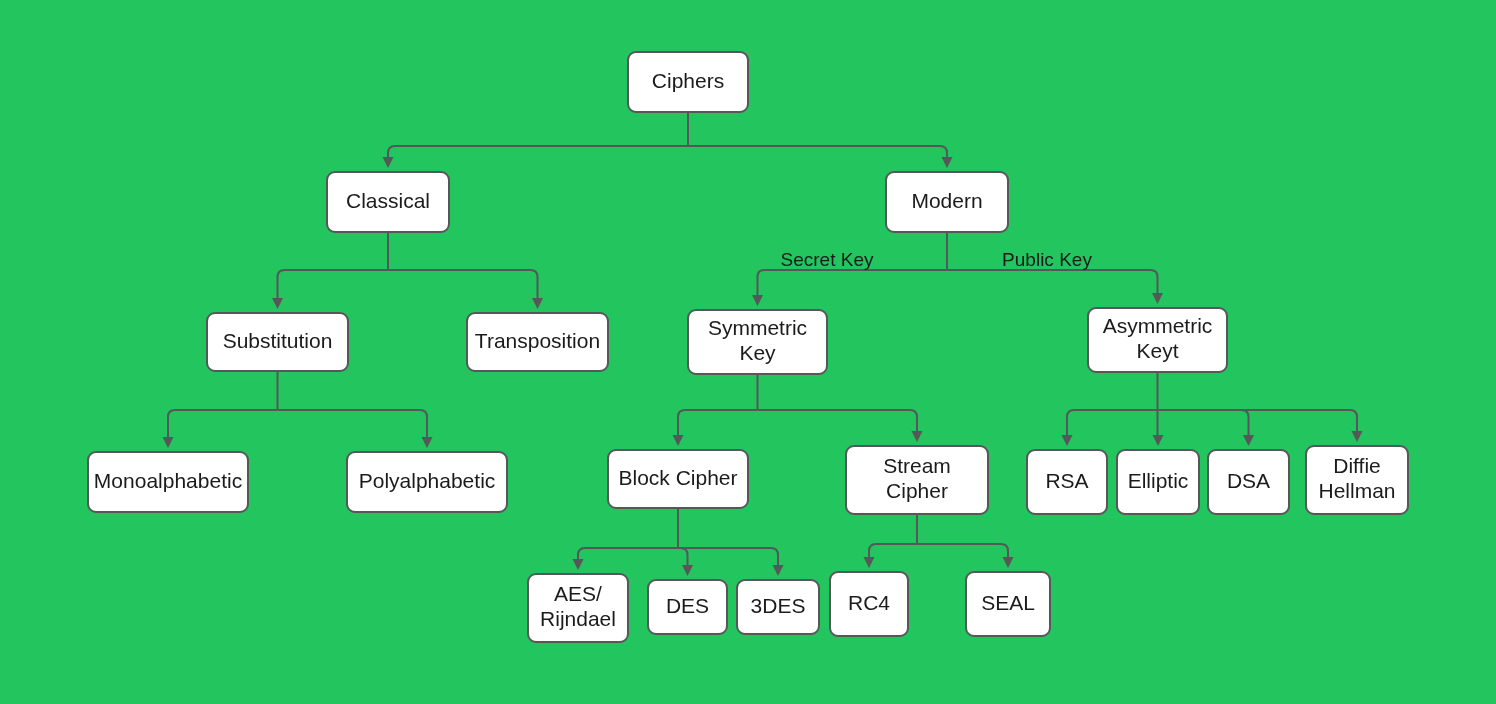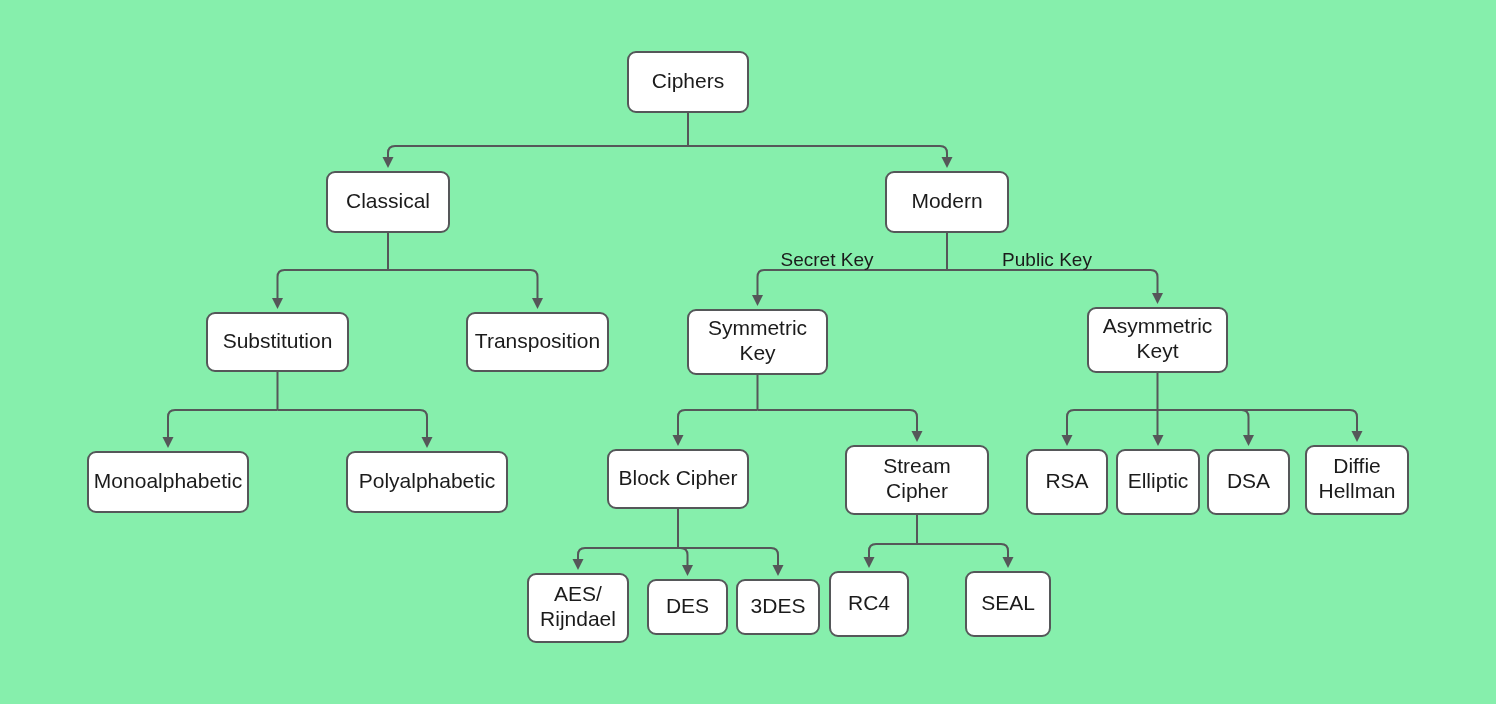--- a/index.html
+++ b/index.html
@@ -4,21 +4,21 @@
 <style>
   html, body {
     margin: 0;
     padding: 0;
     background: #ffffff;
   }
   #diagram-root {
     position: relative;
     width: 1496px;
     height: 704px;
-    background: #86efac;
+    background: #22c55e;
     font-family: "Liberation Sans", sans-serif;
     overflow: hidden;
   }
   #diagram-svg {
     position: absolute;
     left: 0;
     top: 0;
     width: 1496px;
     height: 704px;
     display: block;

